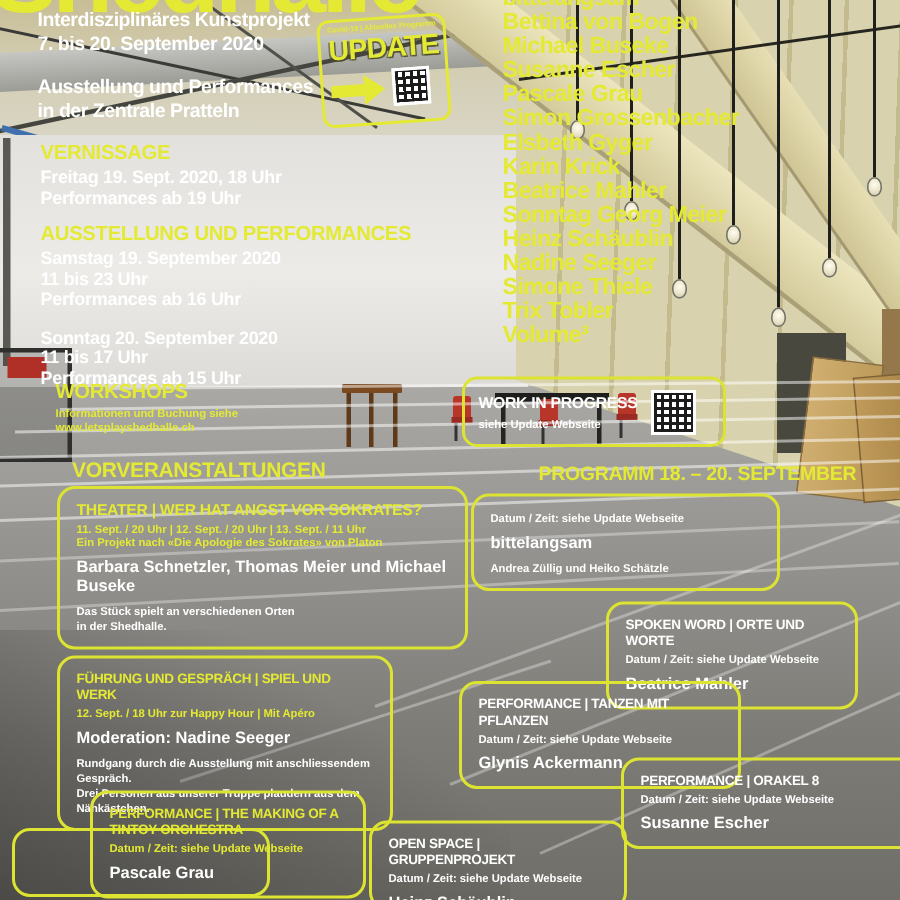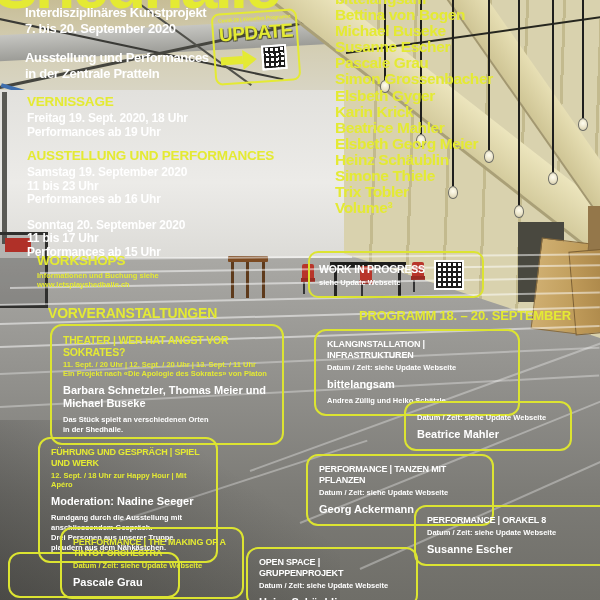--- a/index.html
+++ b/index.html
@@ -192,22 +192,23 @@
   <div class="names">
     <div>bittelangsam</div>
     <div>Bettina von Bogen</div>
     <div>Michael Buseke</div>
     <div>Susanne Escher</div>
     <div>Pascale Grau</div>
     <div>Simon Grossenbacher</div>
     <div>Elsbeth Gyger</div>
     <div>Karin Krick</div>
     <div>Beatrice Mahler</div>
-    <div>Elsbeth Georg Meier</div>
+    <div>Sonntag Georg Meier</div>
     <div>Heinz Schäublin</div>
+    <div>Nadine Seeger</div>
     <div>Simone Thiele</div>
     <div>Trix Tobler</div>
     <div>Volume³</div>
   </div>
 
   <div class="info-sec" style="left:27px;top:94px;">
     <div class="sec-h">VERNISSAGE</div>
     <div class="info-line">Freitag 19. Sept. 2020, 18 Uhr</div>
     <div class="info-line">Performances ab 19 Uhr</div>
   </div>
@@ -236,61 +237,61 @@
     <div>
       <div class="wip-title">WORK IN PROGRESS</div>
       <div class="wip-sub">siehe Update Webseite</div>
     </div>
     <div class="qr q2"></div>
   </div>
 
   <div class="col-h" style="left:48px;top:305px;font-size:14px;">VORVERANSTALTUNGEN</div>
   <div class="col-h" style="left:322px;top:308px;font-size:13px;margin-left:37px;">PROGRAMM 18. – 20. SEPTEMBER</div>
 
-  <div class="event-box v" style="left:38px;top:324px;width:234px;margin-left:12px;">
+  <div class="event-box v" style="left:38px;top:324px;width:274px;">
     <div class="ev-title">THEATER | WER HAT ANGST VOR SOKRATES?</div>
     <div class="ev-date">11. Sept. / 20 Uhr | 12. Sept. / 20 Uhr | 13. Sept. / 11 Uhr</div>
     <div class="ev-note">Ein Projekt nach «Die Apologie des Sokrates» von Platon</div>
     <div class="ev-artist">Barbara Schnetzler, Thomas Meier und Michael Buseke</div>
     <div class="ev-desc">Das Stück spielt an verschiedenen Orten
 in der Shedhalle.</div>
   </div>
 
-  <div class="event-box v" style="left:38px;top:437px;width:180px;">
+  <div class="event-box v" style="left:38px;top:437px;width:224px;">
     <div class="ev-title sm">FÜHRUNG UND GESPRÄCH | SPIEL UND WERK</div>
     <div class="ev-date">12. Sept. / 18 Uhr zur Happy Hour | Mit Apéro</div>
     <div class="ev-artist">Moderation: Nadine Seeger</div>
     <div class="ev-desc">Rundgang durch die Ausstellung mit anschliessendem Gespräch.
 Drei Personen aus unserer Truppe plaudern aus dem Nähkästchen.</div>
   </div>
 
   <div class="empty-box" style="left:8px;top:552px;width:172px;height:46px;"></div>
 
   <div class="event-box v" style="left:60px;top:527px;width:184px;">
     <div class="ev-title sm">PERFORMANCE | THE MAKING OF A TINTOY ORCHESTRA</div>
     <div class="ev-date">Datum / Zeit: siehe Update Webseite</div>
     <div class="ev-artist">Pascale Grau</div>
   </div>
 
   <div class="event-box p" style="left:314px;top:329px;width:206px;">
-    <div class="ev-title sm">KLANGINSTALLATION | INFRASTRUKTUREN</div>
     <div class="ev-date">Datum / Zeit: siehe Update Webseite</div>
     <div class="ev-artist">bittelangsam</div>
     <div class="ev-desc">Andrea Züllig und Heiko Schätzle</div>
   </div>
 
   <div class="event-box p" style="left:404px;top:401px;width:168px;">
+    <div class="ev-title sm">SPOKEN WORD | ORTE UND WORTE</div>
     <div class="ev-date">Datum / Zeit: siehe Update Webseite</div>
     <div class="ev-artist">Beatrice Mahler</div>
   </div>
 
   <div class="event-box p" style="left:306px;top:454px;width:188px;">
     <div class="ev-title sm">PERFORMANCE | TANZEN MIT PFLANZEN</div>
     <div class="ev-date">Datum / Zeit: siehe Update Webseite</div>
-    <div class="ev-artist">Georg Ackermann</div>
+    <div class="ev-artist">Glynis Ackermann</div>
   </div>
 
   <div class="event-box p" style="left:414px;top:505px;width:200px;">
     <div class="ev-title sm">PERFORMANCE | ORAKEL 8</div>
     <div class="ev-date">Datum / Zeit: siehe Update Webseite</div>
     <div class="ev-artist">Susanne Escher</div>
   </div>
 
   <div class="event-box p" style="left:246px;top:547px;width:172px;height:60px;">
     <div class="ev-title sm">OPEN SPACE | GRUPPENPROJEKT</div>

